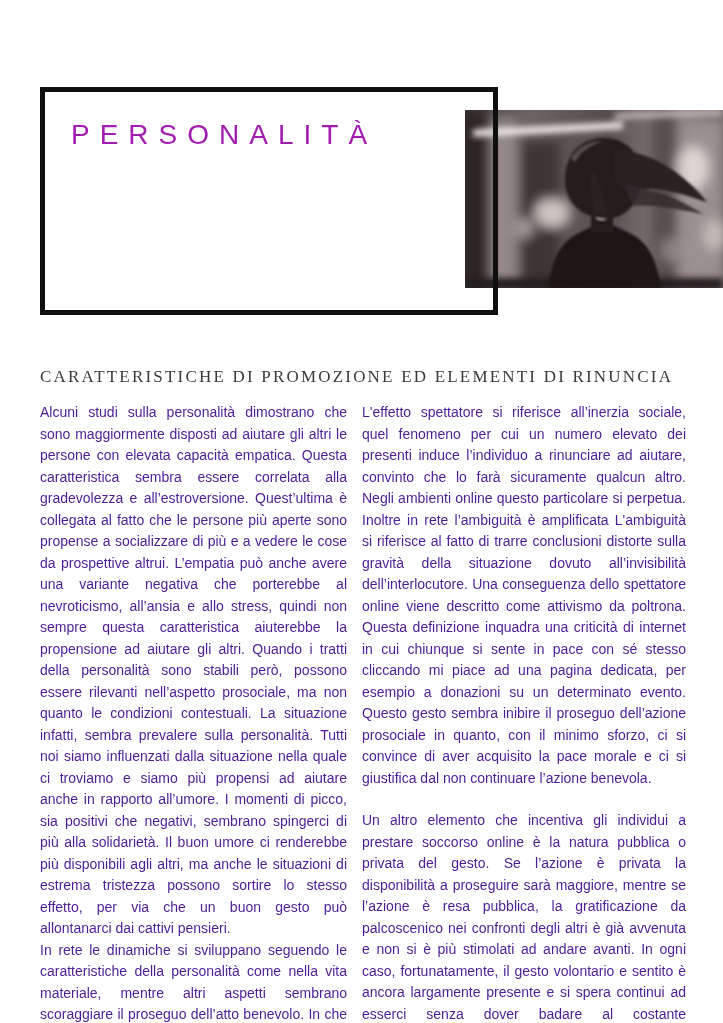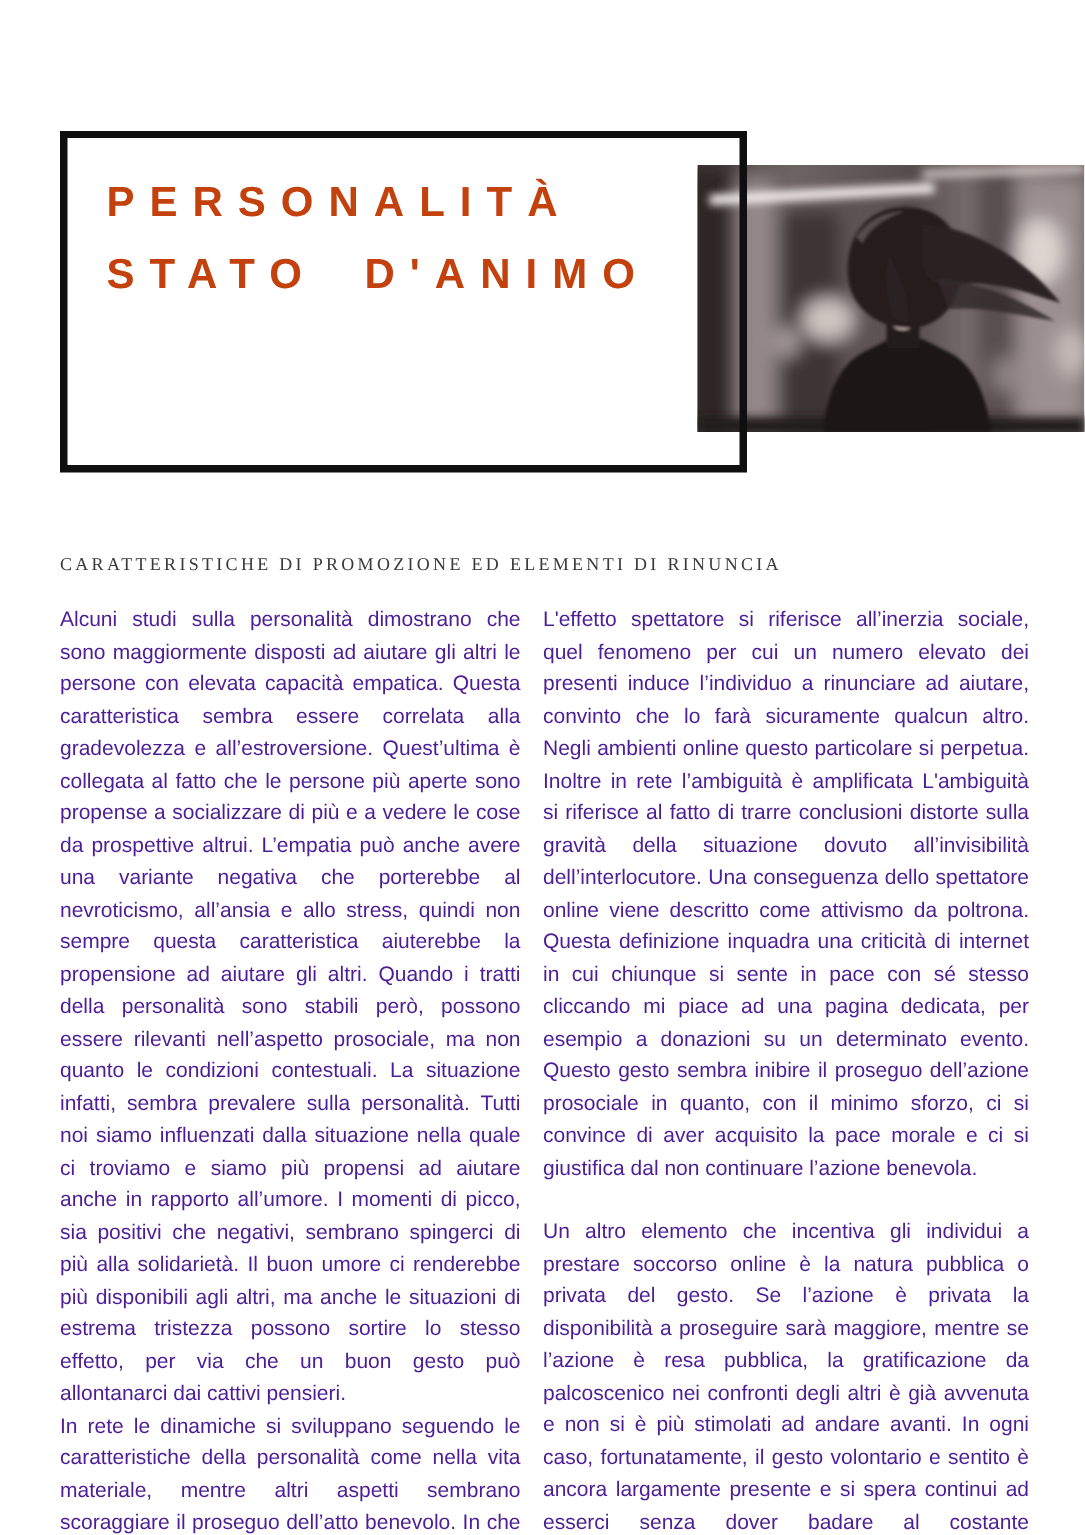--- a/index.html
+++ b/index.html
@@ -22,34 +22,34 @@
     position:absolute;left:40px;top:87px;width:458px;height:228px;
     box-sizing:border-box;
     border:5px solid #0f0f0f;
     background:transparent;
     z-index:2;
   }
   .title-text{padding:19px 0 0 26px;}
   .title-line{
     font-size:28px;
     line-height:48px;
-    font-weight:bold;
+    font-weight:normal;
     letter-spacing:10px;
     word-spacing:14px;
-    color:#c2410c;
+    color:#a21caf;
     white-space:nowrap;
   }
 
   
   .section-heading{
     position:absolute;left:40px;top:366px;
     margin:0;
     font-family:"Liberation Serif",serif;
     font-weight:normal;
-    font-size:12px;
+    font-size:17px;
     line-height:21px;
     letter-spacing:2.2px;
     color:#3a3a3a;
     white-space:nowrap;
   }
 
   
   .columns{
     position:absolute;left:40px;top:402px;
     display:grid;
@@ -120,21 +120,20 @@
           <path d="M160,76 C190,78 220,92 238,104 C214,100 190,94 168,96 Z" fill="#322a2b" opacity="0.85"></path>
           <path d="M128,60 C136,76 142,92 140,106 L130,102 C126,88 124,72 128,60 Z" fill="#2a2122"></path>
           <path d="M106,48 C114,36 126,31 138,31 C128,34 116,40 110,52 Z" fill="#6b5f60" opacity="0.7"></path>
         </g>
       </svg>
     </div>
 
     <div class="title-box">
       <div class="title-text">
         <div class="title-line">PERSONALITÀ</div>
-        <div class="title-line">STATO D'ANIMO</div>
       </div>
     </div>
 
   </div>
 
   <h2 class="section-heading">CARATTERISTICHE DI PROMOZIONE ED ELEMENTI DI RINUNCIA</h2>
 
   <div class="columns">
     <div class="col col-left">
       <p>Alcuni studi sulla personalità dimostrano che sono maggiormente disposti ad aiutare gli altri le persone con elevata capacità empatica. Questa caratteristica sembra essere correlata alla gradevolezza e all’estroversione. Quest’ultima è collegata al fatto che le persone più aperte sono propense a socializzare di più e a vedere le cose da prospettive altrui. L’empatia può anche avere una variante negativa che porterebbe al nevroticismo, all’ansia e allo stress, quindi non sempre questa caratteristica aiuterebbe la propensione ad aiutare gli altri.  Quando i tratti della personalità sono stabili però, possono essere rilevanti nell’aspetto prosociale, ma non quanto le condizioni contestuali. La situazione infatti, sembra prevalere sulla personalità. Tutti noi siamo influenzati dalla situazione nella quale ci troviamo e siamo più propensi ad aiutare anche in rapporto all’umore. I momenti di picco, sia positivi che negativi, sembrano spingerci di più alla solidarietà. Il buon umore ci renderebbe più disponibili agli altri, ma anche le situazioni di estrema tristezza possono sortire lo stesso effetto, per via che un buon gesto può allontanarci dai cattivi pensieri.</p>

